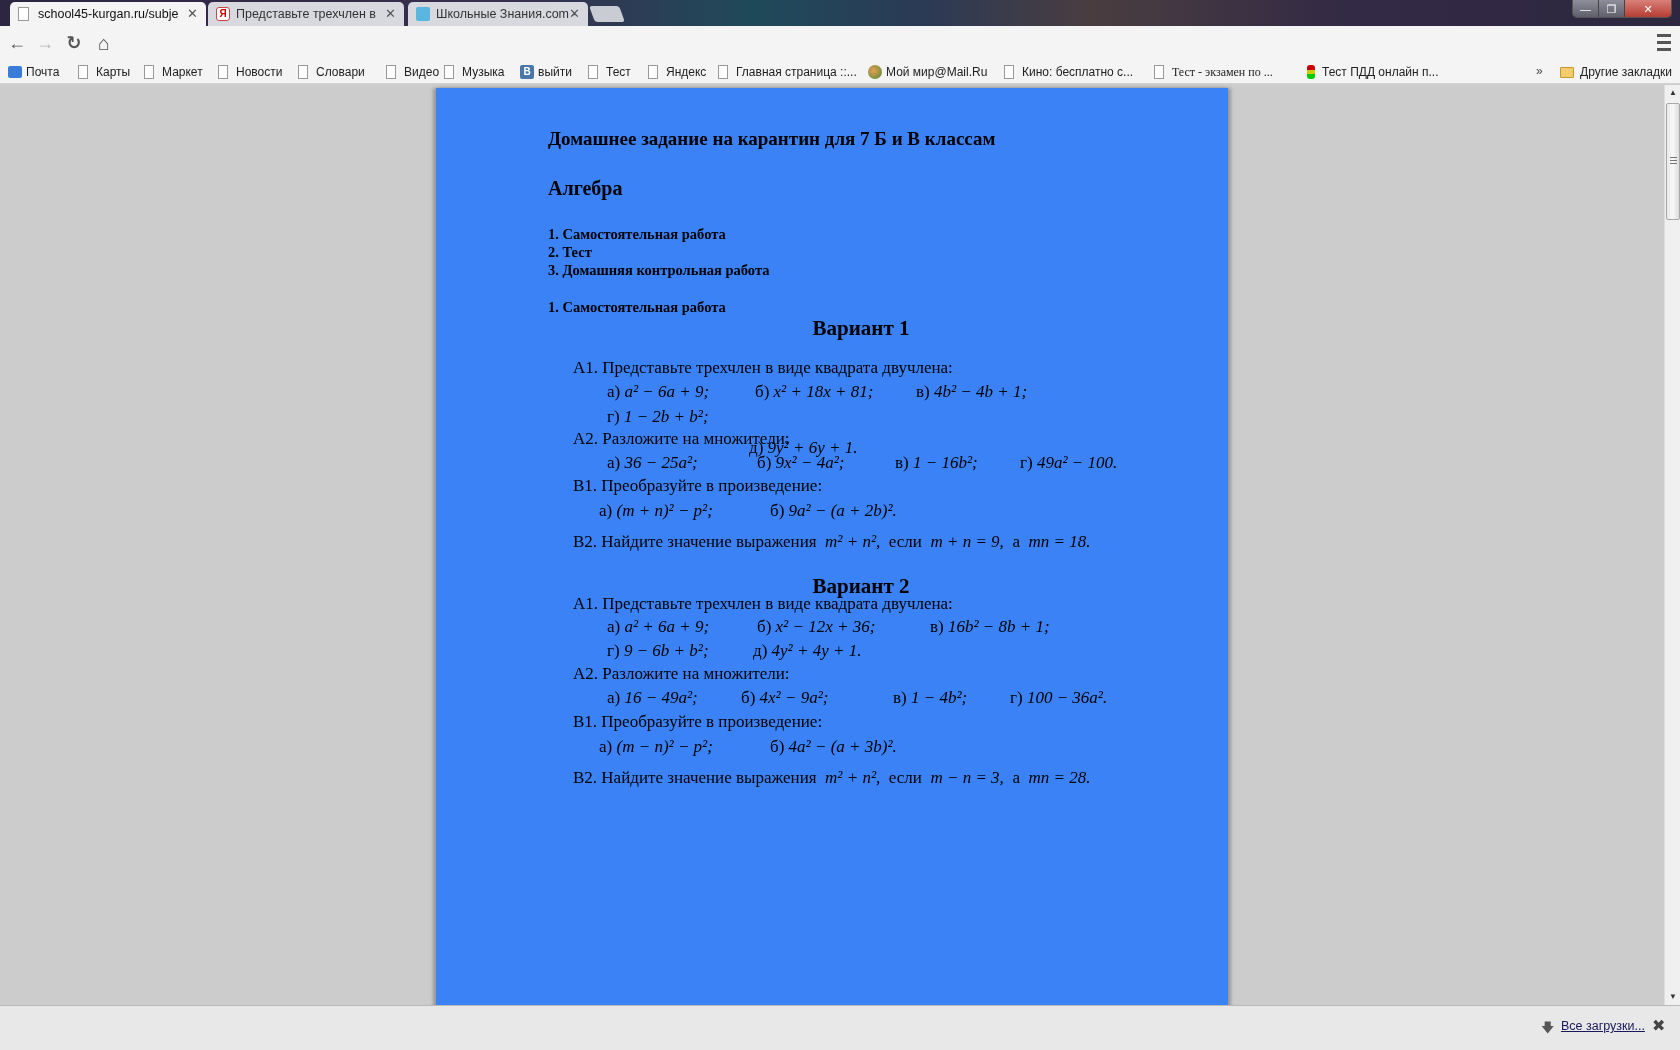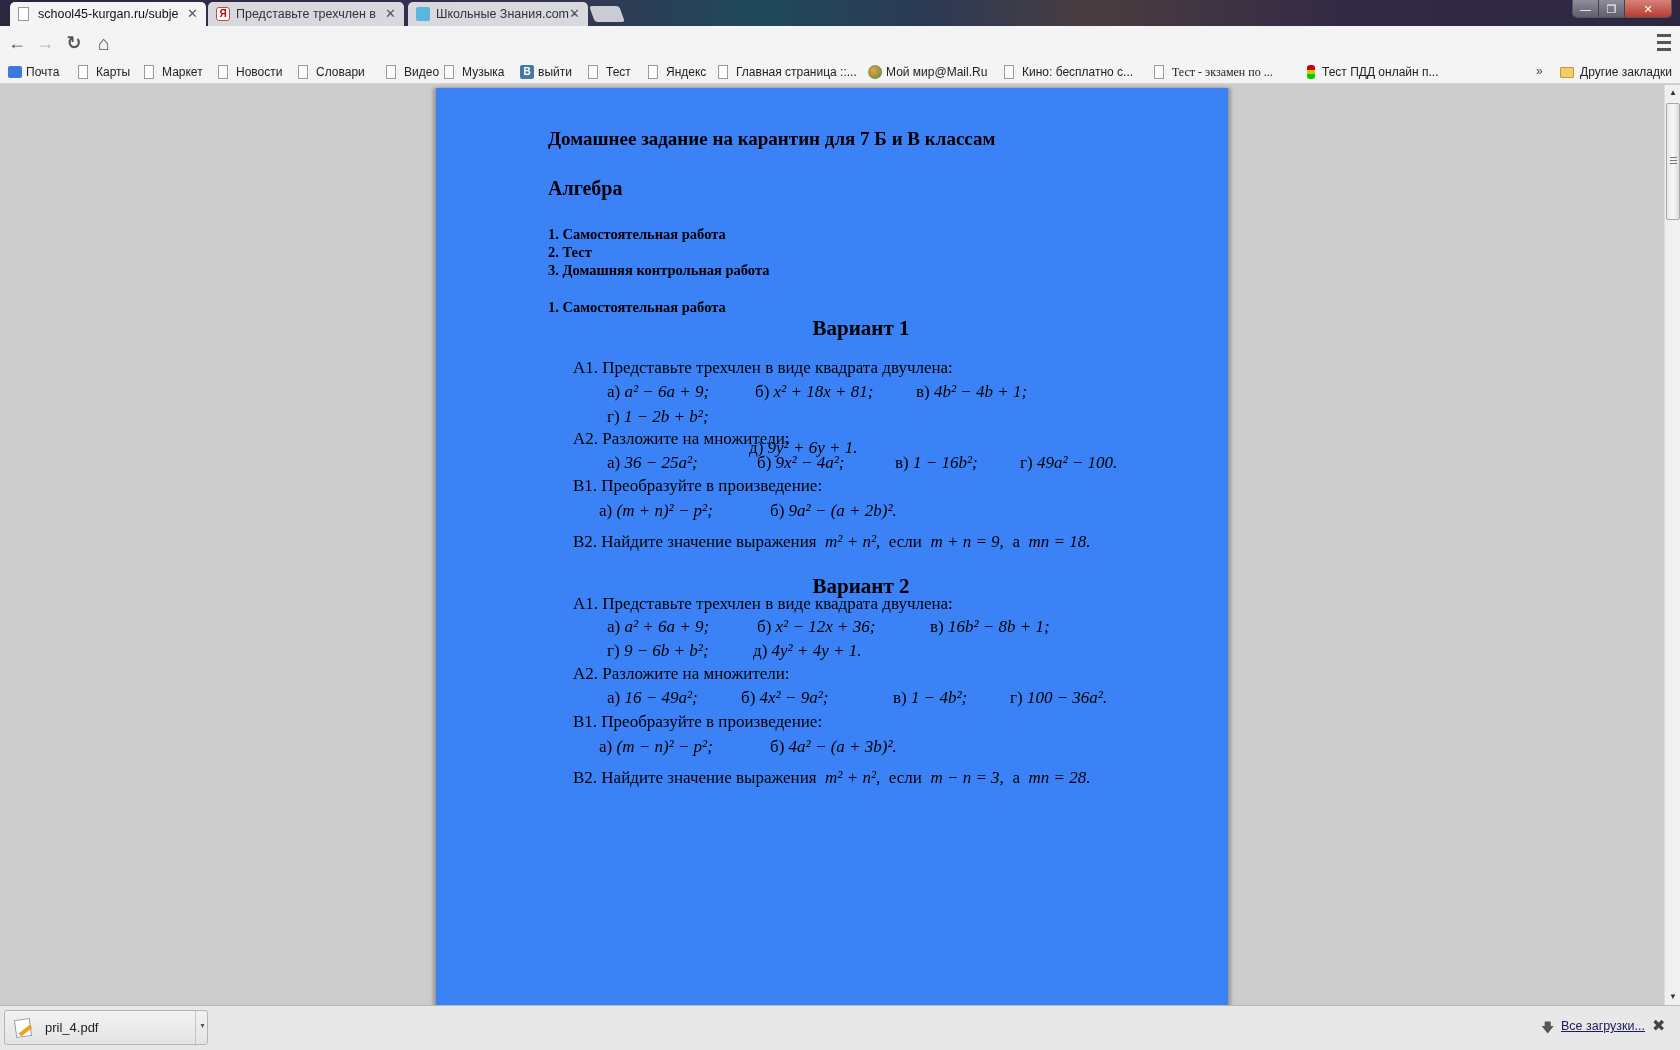--- a/index.html
+++ b/index.html
@@ -218,21 +218,16 @@
     <div class="sc-grip">
         <span></span>
         <span></span>
         <span></span>
       </div>
   </div>
   <div class="sc-down">▼</div>
 </div>
 
 <div class="shelf">
-  <div class="dl-item">
-    <span class="dl-icon"></span>
-    <span class="dl-name">pril_4.pdf</span>
-    <span class="dl-drop">▾</span>
-  </div>
   <span class="dl-all-icon">🡇</span>
   <span class="dl-all-label">Все загрузки...</span>
   <span class="shelf-close">✖</span>
 </div>
 
 </body></html>

